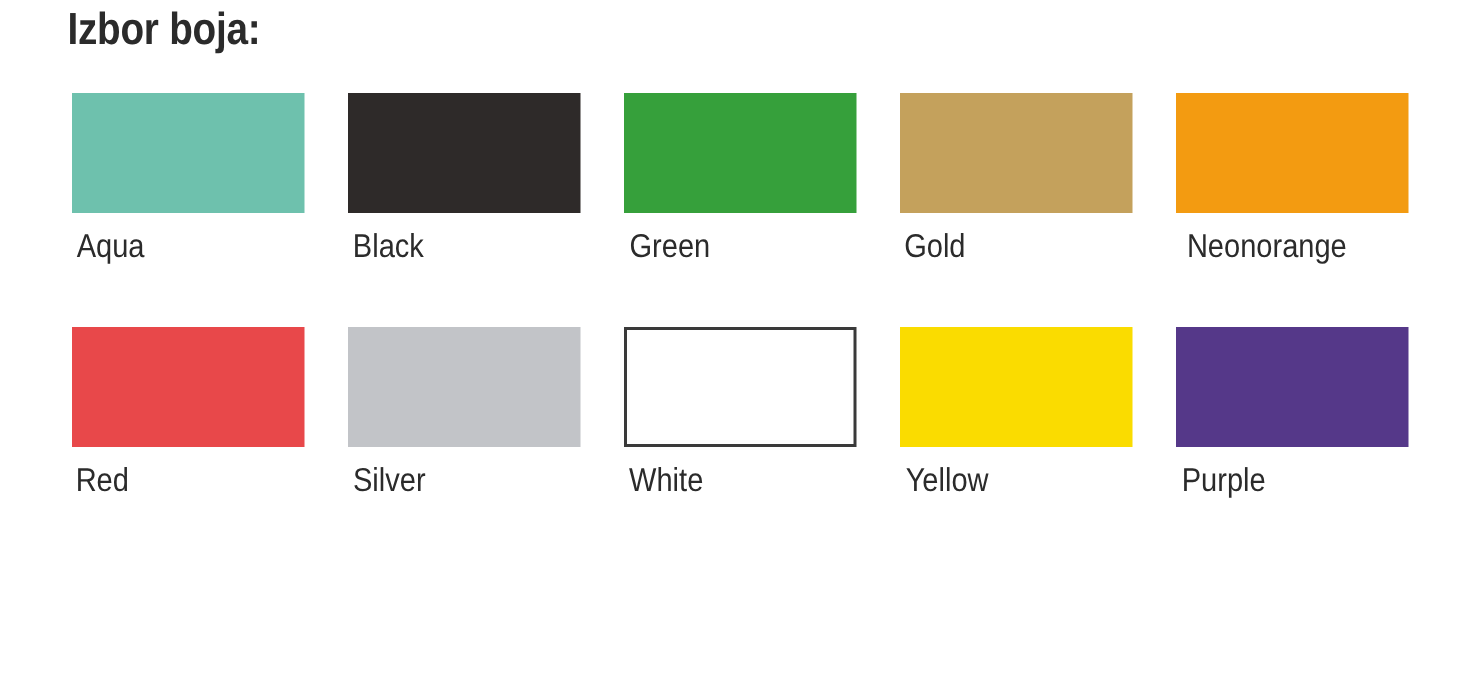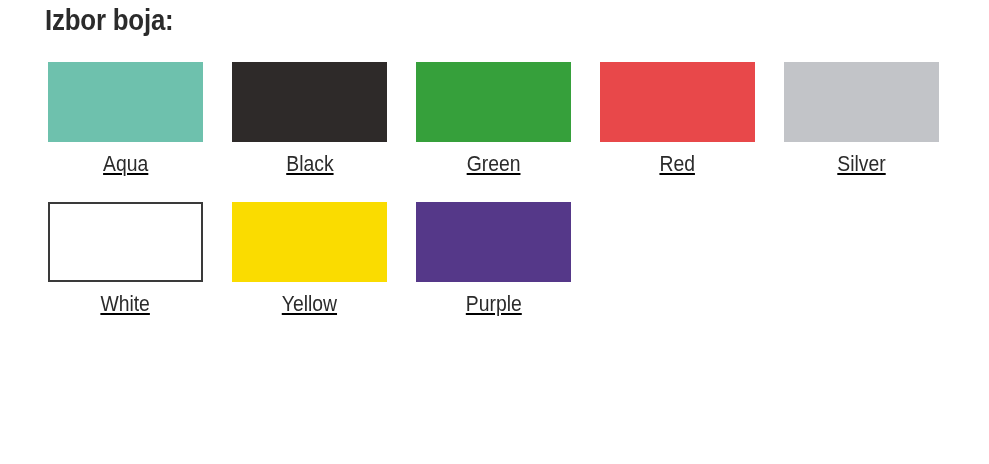--- a/index.html
+++ b/index.html
@@ -41,25 +41,24 @@
     top: 62px;
     width: 894px;
     display: grid;
     grid-template-columns: repeat(5, 155px);
     column-gap: 29px;
     row-gap: 0px;
   }
 
   .swatch-cell {
     width: 155px;
-    height: 140px;
+    height: 156px;
     display: flex;
     flex-direction: column;
-    align-items: center;
-    text-decoration: underline;
+    align-items: flex-start;
   }
 
   .swatch-chip {
     width: 155px;
     height: 80px;
     box-sizing: border-box;
     flex: none;
   }
 
   .swatch-chip.bordered {
@@ -91,20 +90,28 @@
       </div>
       <div class="swatch-cell">
         <div class="swatch-chip" style="background-color: rgb(46, 42, 41);"></div>
         <div class="swatch-label">Black</div>
       </div>
       <div class="swatch-cell">
         <div class="swatch-chip" style="background-color: rgb(54, 160, 59);"></div>
         <div class="swatch-label">Green</div>
       </div>
       <div class="swatch-cell">
+        <div class="swatch-chip" style="background-color: rgb(196, 161, 92);"></div>
+        <div class="swatch-label">Gold</div>
+      </div>
+      <div class="swatch-cell">
+        <div class="swatch-chip" style="background-color: rgb(243, 155, 17);"></div>
+        <div class="swatch-label">Neonorange</div>
+      </div>
+      <div class="swatch-cell">
         <div class="swatch-chip" style="background-color: rgb(232, 72, 74);"></div>
         <div class="swatch-label">Red</div>
       </div>
       <div class="swatch-cell">
         <div class="swatch-chip" style="background-color: rgb(194, 196, 200);"></div>
         <div class="swatch-label">Silver</div>
       </div>
       <div class="swatch-cell">
         <div class="swatch-chip bordered" style="background-color: rgb(255, 255, 255);"></div>
         <div class="swatch-label">White</div>

